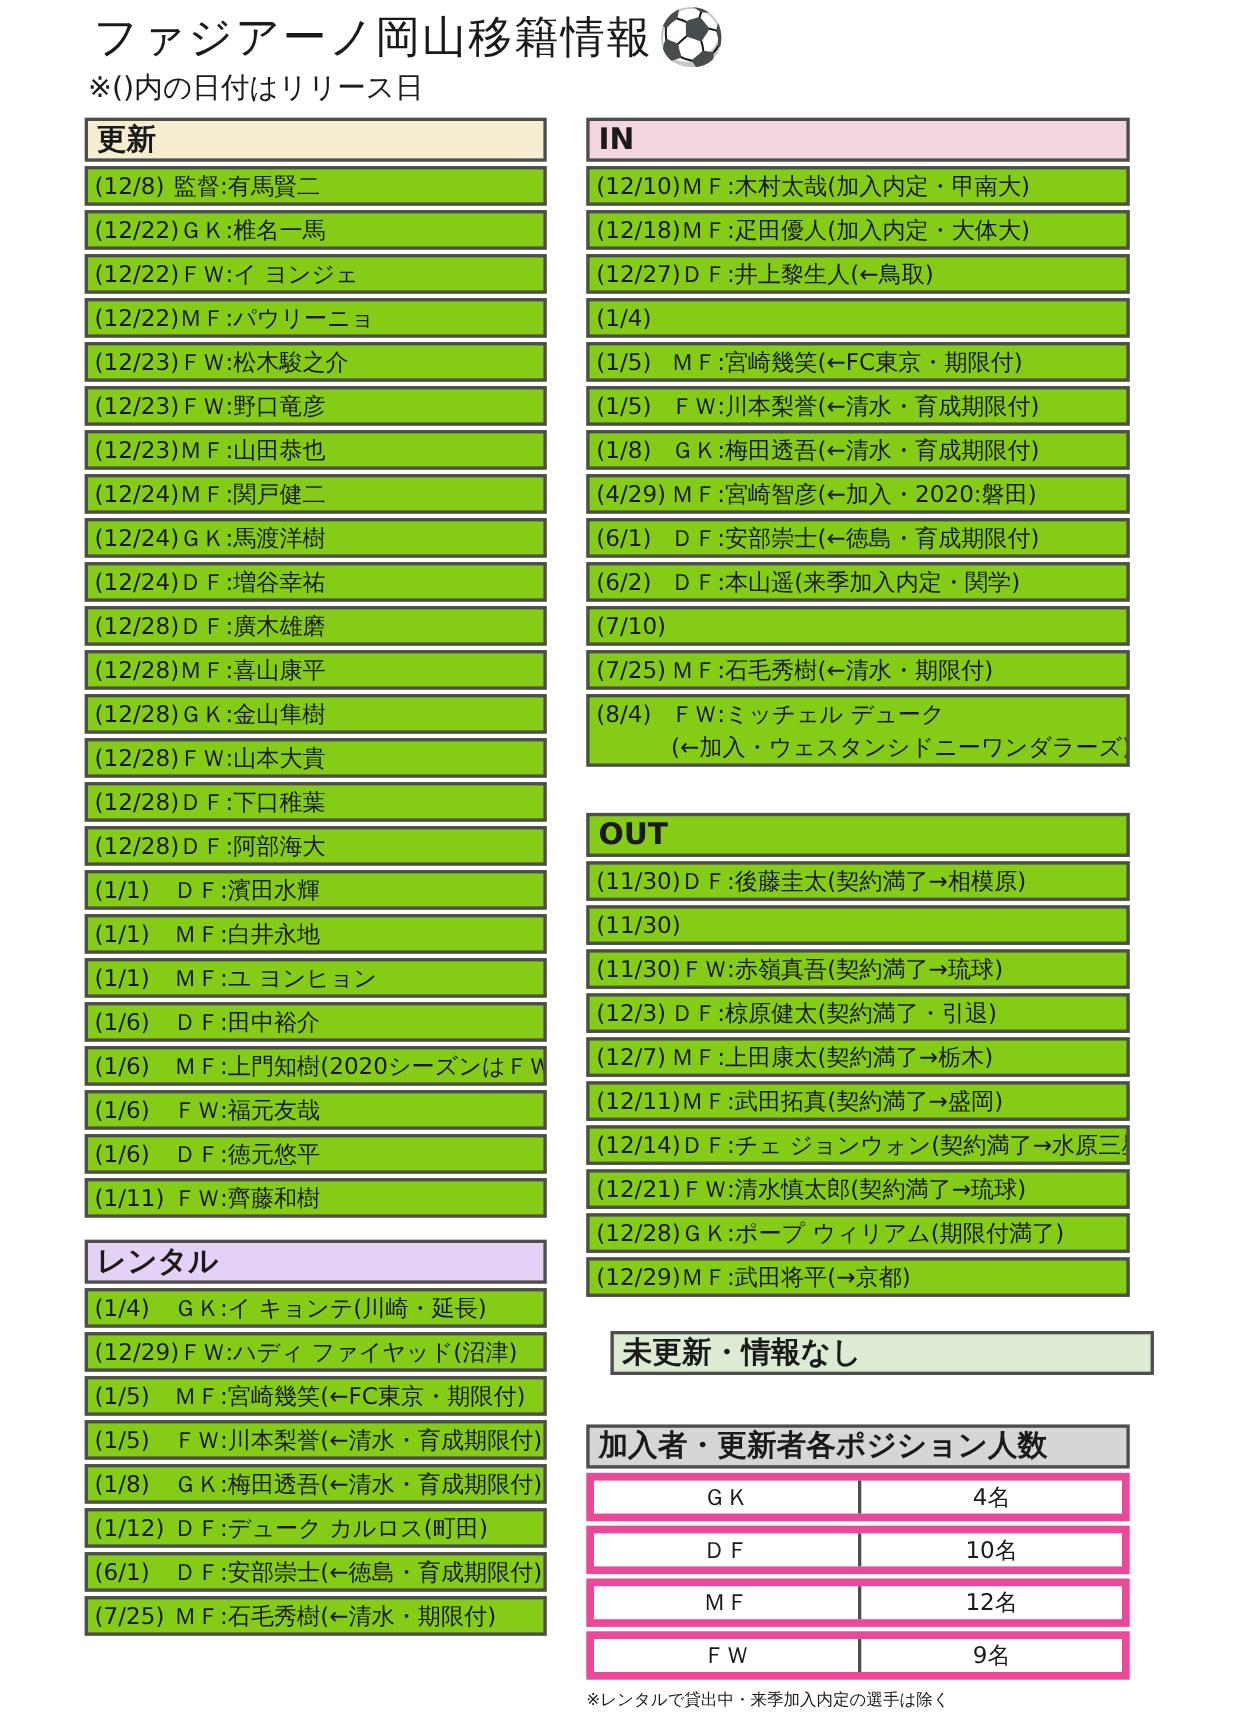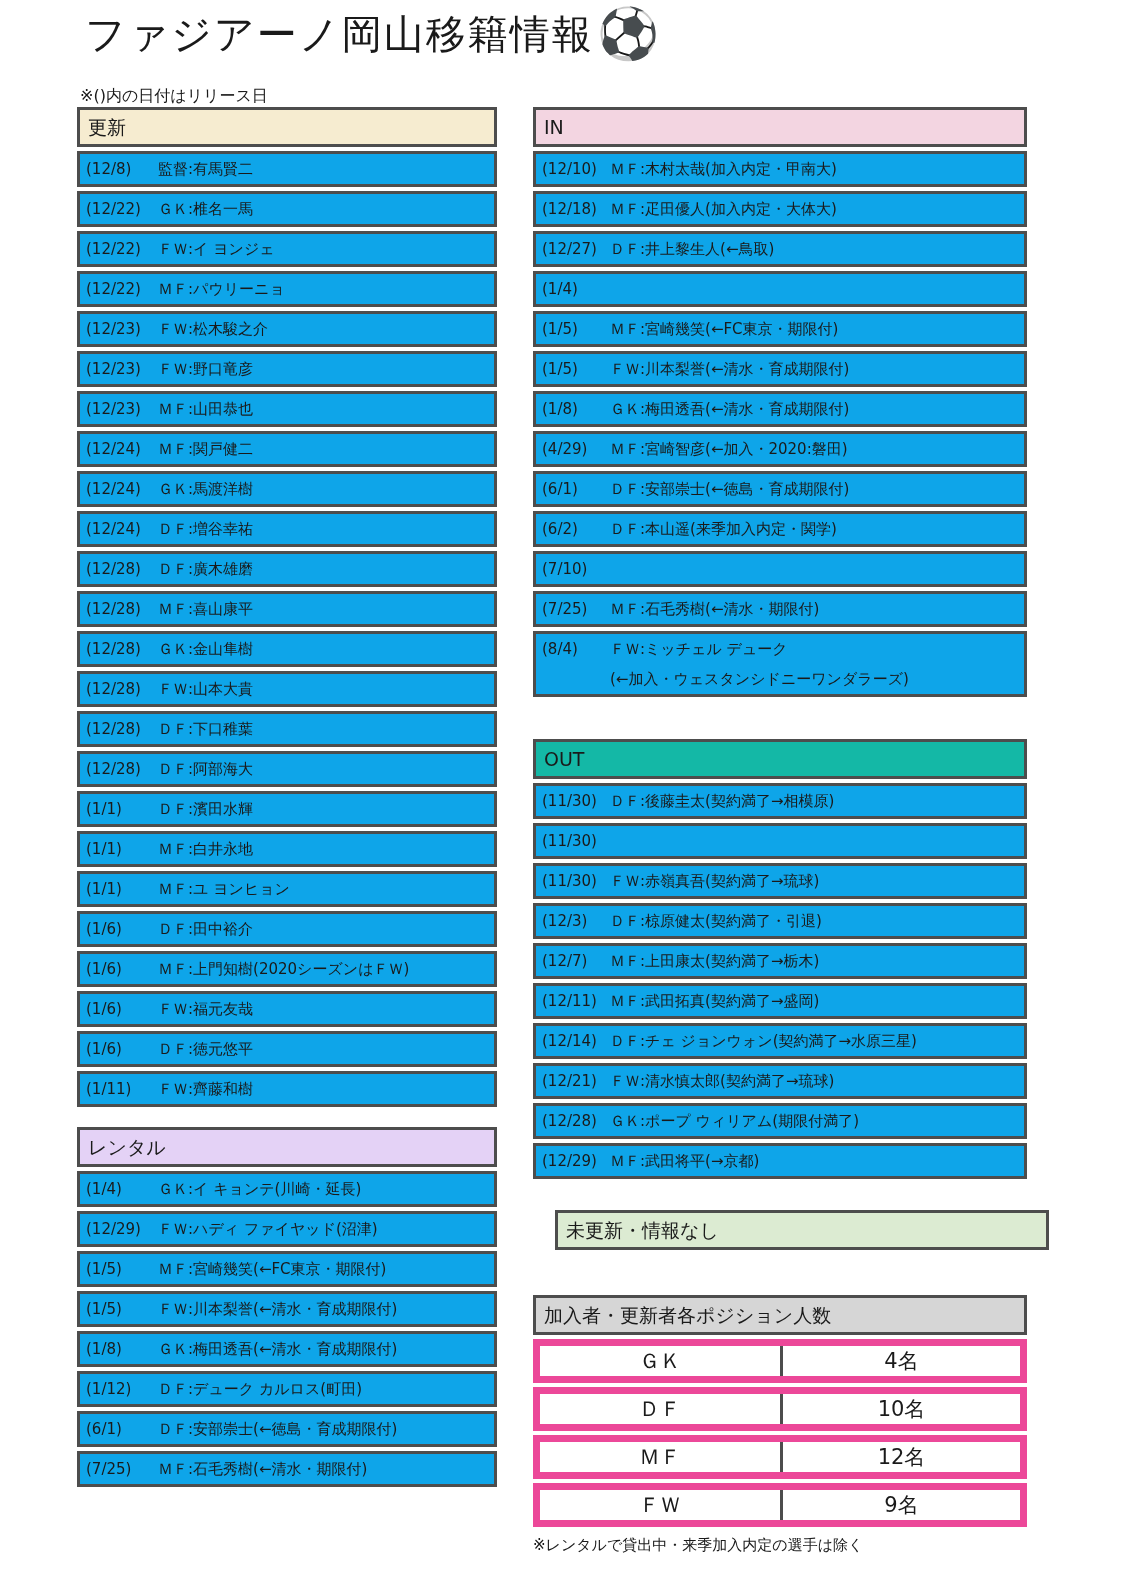--- a/index.html
+++ b/index.html
@@ -6,40 +6,40 @@
   body{
     width:1124px;height:1573px;position:relative;background:#ffffff;
     font-family:"DejaVu Sans","Liberation Sans",sans-serif;color:#1a1a1a;
     -webkit-font-smoothing:antialiased;
   }
   .title{
     position:absolute;left:85px;top:6px;font-size:40px;font-weight:500;
     letter-spacing:2px;display:flex;align-items:center;line-height:56px;
   }
   .ball{font-size:50px;margin-left:4px;line-height:56px;}
-  .note{position:absolute;left:80px;top:82px;font-size:16px;line-height:28px;}
+  .note{position:absolute;left:80px;top:66px;font-size:26px;line-height:28px;}
   .col{position:absolute;top:107px;}
   .col-left{left:77px;width:420px;}
   .col-right{left:533px;width:494px;}
   .sec{width:100%;}
   .hdr{
     box-sizing:border-box;border:3px solid #4d4d4d;height:40px;line-height:34px;
-    font-size:19px;font-weight:normal;padding:0 8px;margin-bottom:4px;
+    font-size:27px;font-weight:bold;padding:0 8px;margin-bottom:4px;
     white-space:nowrap;overflow:hidden;
   }
   .hdr-koushin{background:#f6ecd0;}
   .hdr-in{background:#f3d5e1;}
-  .hdr-out{background:#14b8a6;}
+  .hdr-out{background:#84cc16;}
   .hdr-rental{background:#e4d2f6;}
   .hdr-noupdate{background:#dcebd2;}
   .hdr-counts{background:#d6d6d6;}
   .row{
-    box-sizing:border-box;border:3px solid #4d4d4d;background:#0ea5e9;
+    box-sizing:border-box;border:3px solid #4d4d4d;background:#84cc16;
     margin-bottom:4px;padding:0 6px;display:flex;align-items:flex-start;
-    font-size:15px;line-height:30px;white-space:nowrap;overflow:hidden;
+    font-size:21px;line-height:30px;white-space:nowrap;overflow:hidden;
   }
   .date{min-width:68px;flex:0 0 auto;}
   .col-left .date{min-width:72px;}
   .txt{flex:1 1 auto;min-width:0;}
   .sec-koushin{margin-bottom:20px;}
   .sec-in{margin-bottom:42px;}
   .sec-out{margin-bottom:31px;}
   .sec-noupdate{margin-bottom:45px;padding-left:22px;}
   .crow{
     box-sizing:border-box;border:7px solid #ec4899;background:#ffffff;

